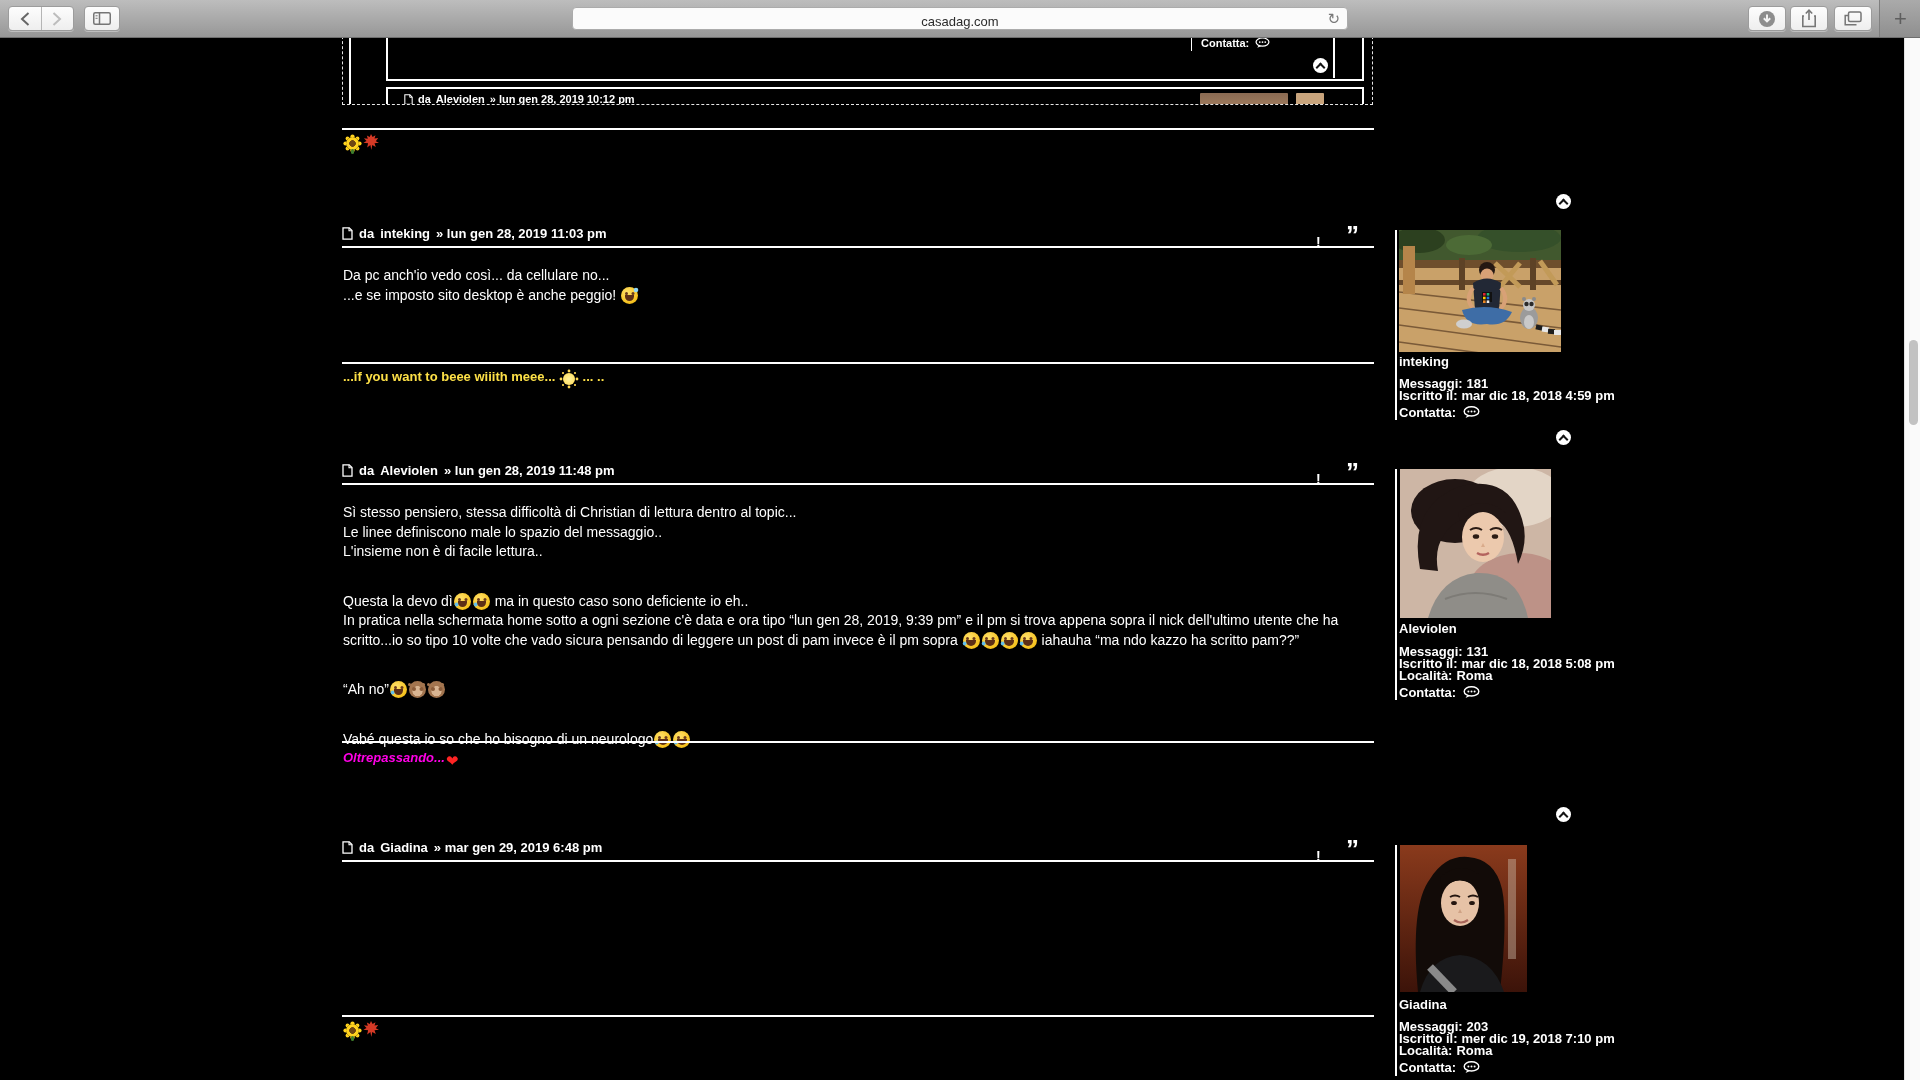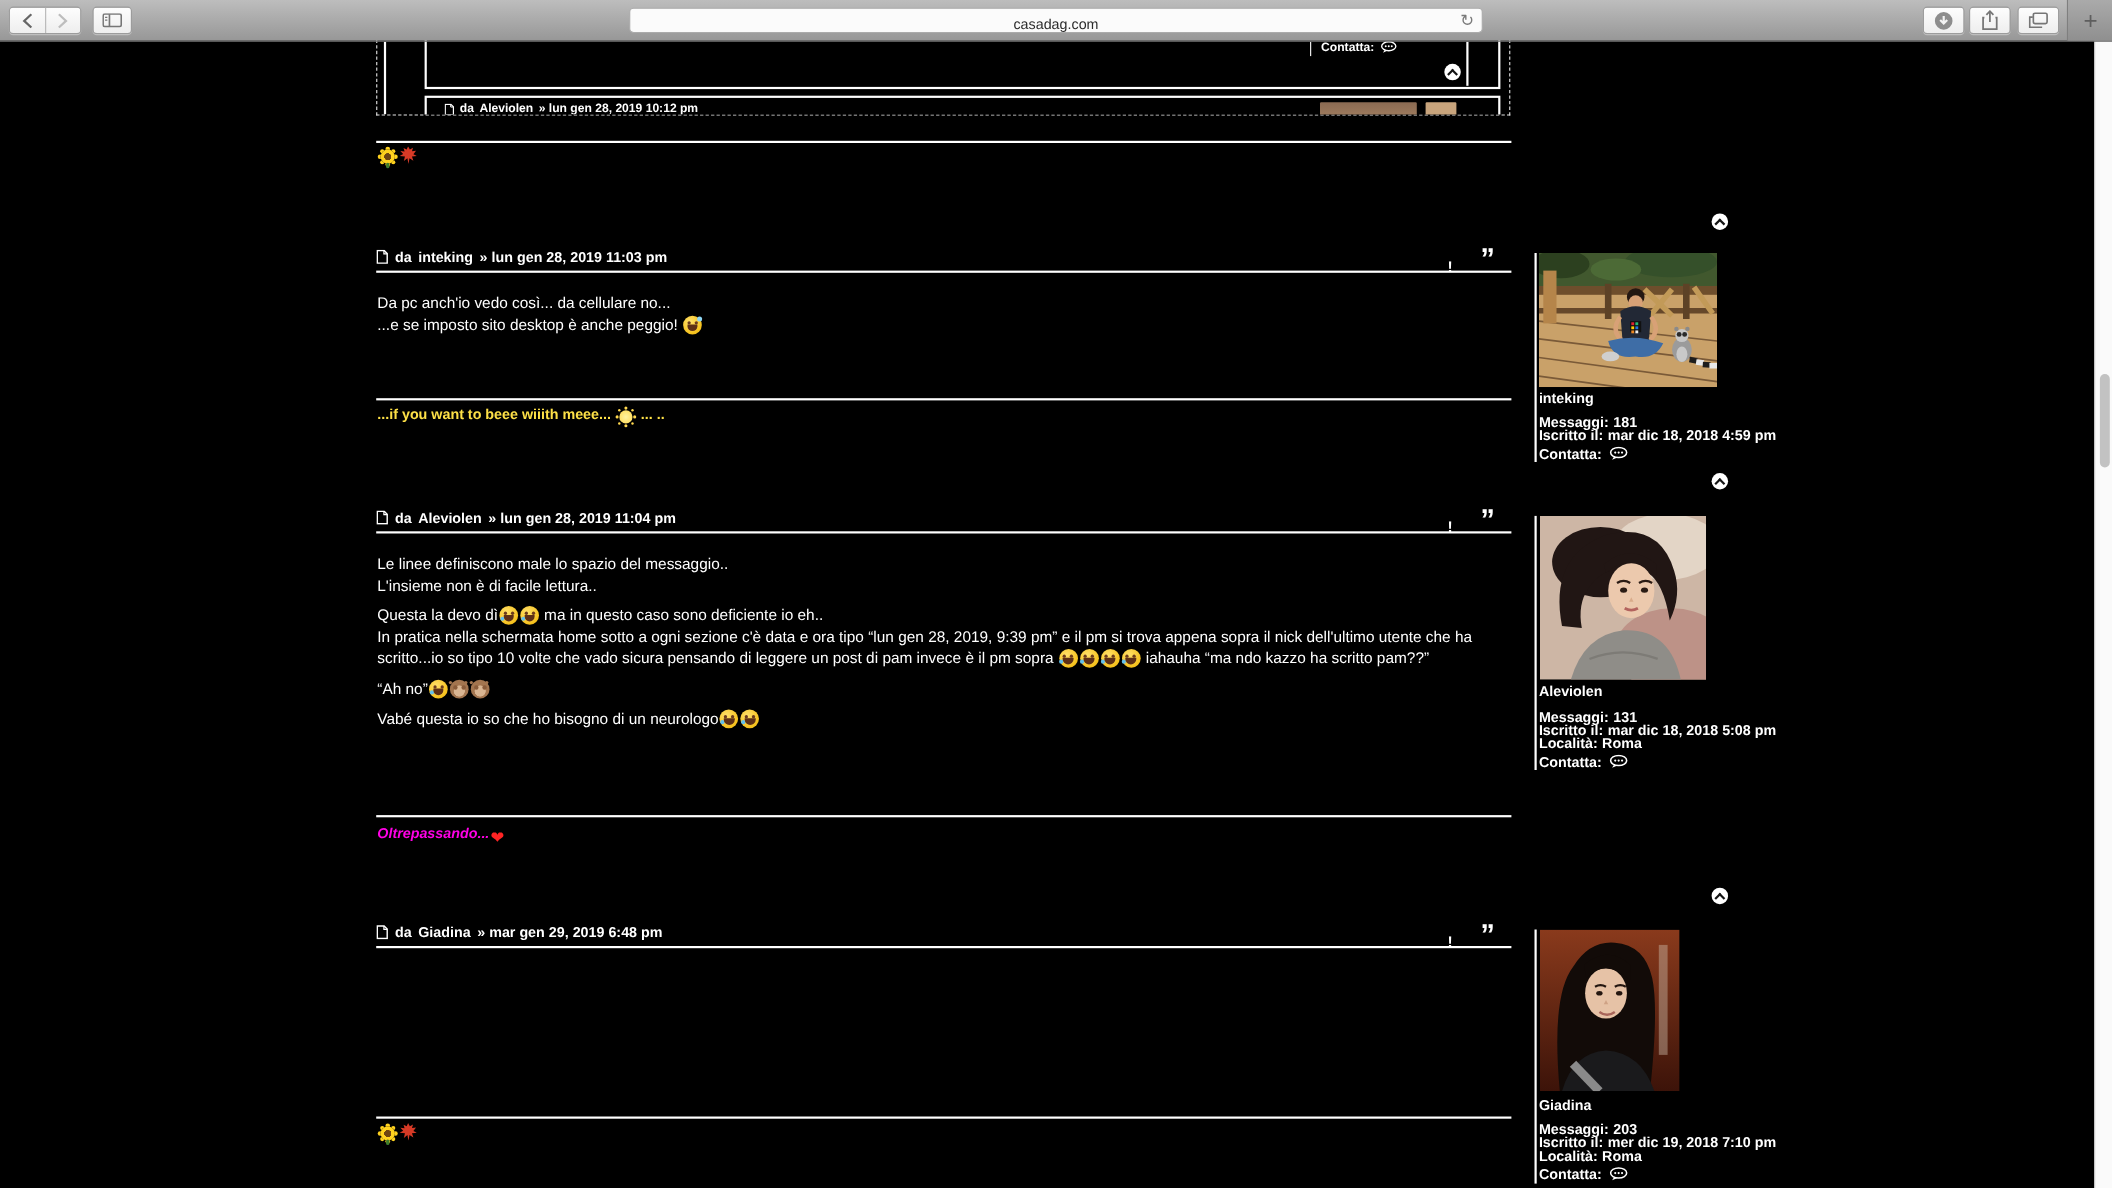--- a/index.html
+++ b/index.html
@@ -53,21 +53,21 @@
   
   .post{position:absolute;left:342px;width:1032px;color:#fff;}
   .post-header{position:relative;display:flex;align-items:center;gap:6px;height:18px;
                font-size:13px;font-weight:bold;}
   .hdr-rule{position:absolute;left:0;top:22px;width:100%;height:2px;background:#fff;}
   .report-btn{position:absolute;left:974px;top:10px;font-size:14px;font-weight:bold;color:#fff;}
   .quote-btn{position:absolute;left:1004px;top:4px;font-size:26px;font-weight:bold;color:#fff;
              line-height:14px;height:16px;overflow:visible;}
   .post-body{position:absolute;left:1px;top:42px;width:1030px;font-size:14px;line-height:19.5px;}
   .para{margin:0;}
-  .para.sp{margin-top:8px;}
+  .para.sp{margin-top:30px;}
   .sig-rule{position:absolute;left:0;height:2px;background:#fff;width:100%;}
   .sig-text{position:absolute;left:1px;font-size:13px;font-weight:bold;}
   .sig-text.it{font-style:italic;}
 
   
   .totop{position:absolute;width:15px;height:15px;border-radius:50%;background:#fff;}
   .totop::after{content:"";position:absolute;left:4px;top:5.5px;width:5px;height:5px;
                 border-left:2px solid #141414;border-top:2px solid #141414;transform:rotate(45deg);}
 
   
@@ -192,26 +192,27 @@
     <div class="post" style="top:461px;height:320px;">
       <div class="post-header">
         <span class="minipost">
           <svg width="11" height="13" viewBox="0 0 11 13">
               <path d="M1 .8 h6.2 L10 3.6 V12.2 H1 Z" fill="none" stroke="#fff" stroke-width="1.3"></path>
               <path d="M7 .8 V3.8 H10" fill="none" stroke="#fff" stroke-width="1.1"></path>
             </svg>
         </span>
         <span>da</span>
         <span>Aleviolen</span>
-        <span>» lun gen 28, 2019 11:04 pm</span>
+        <span>» lun gen 28, 2019 11:48 pm</span>
       </div>
       <span class="report-btn">!</span>
       <span class="quote-btn">”</span>
       <div class="hdr-rule"></div>
       <div class="post-body">
+          <div class="para">Sì stesso pensiero, stessa difficoltà di Christian di lettura dentro al topic...</div>
           <div class="para">Le linee definiscono male lo spazio del messaggio..</div>
           <div class="para">L'insieme non è di facile lettura..</div>
           <div class="para sp">Questa la devo dì<span class="e e-joy"></span><span class="e e-joy"></span> ma in questo caso sono deficiente io eh..</div>
           <div class="para">In pratica nella schermata home sotto a ogni sezione c'è data e ora tipo “lun gen 28, 2019, 9:39 pm” e il pm si trova appena sopra il nick dell'ultimo utente che ha scritto...io so tipo 10 volte che vado sicura pensando di leggere un post di pam invece è il pm sopra <span class="e e-joy"></span><span class="e e-joy"></span><span class="e e-joy"></span><span class="e e-joy"></span> iahauha “ma ndo kazzo ha scritto pam??”</div>
           <div class="para sp">“Ah no”<span class="e e-joy"></span><span class="e e-see-no-evil-monkey"></span><span class="e e-see-no-evil-monkey"></span></div>
           <div class="para sp">Vabé questa io so che ho bisogno di un neurologo<span class="e e-joy"></span><span class="e e-joy"></span></div>
         </div>
       <div class="sig-rule" style="top:280px;"></div>
       <div class="sig-text it" style="top: 289px; color: rgb(255, 0, 230);">Oltrepassando...<span class="e e-heart"></span></div>
     </div>

